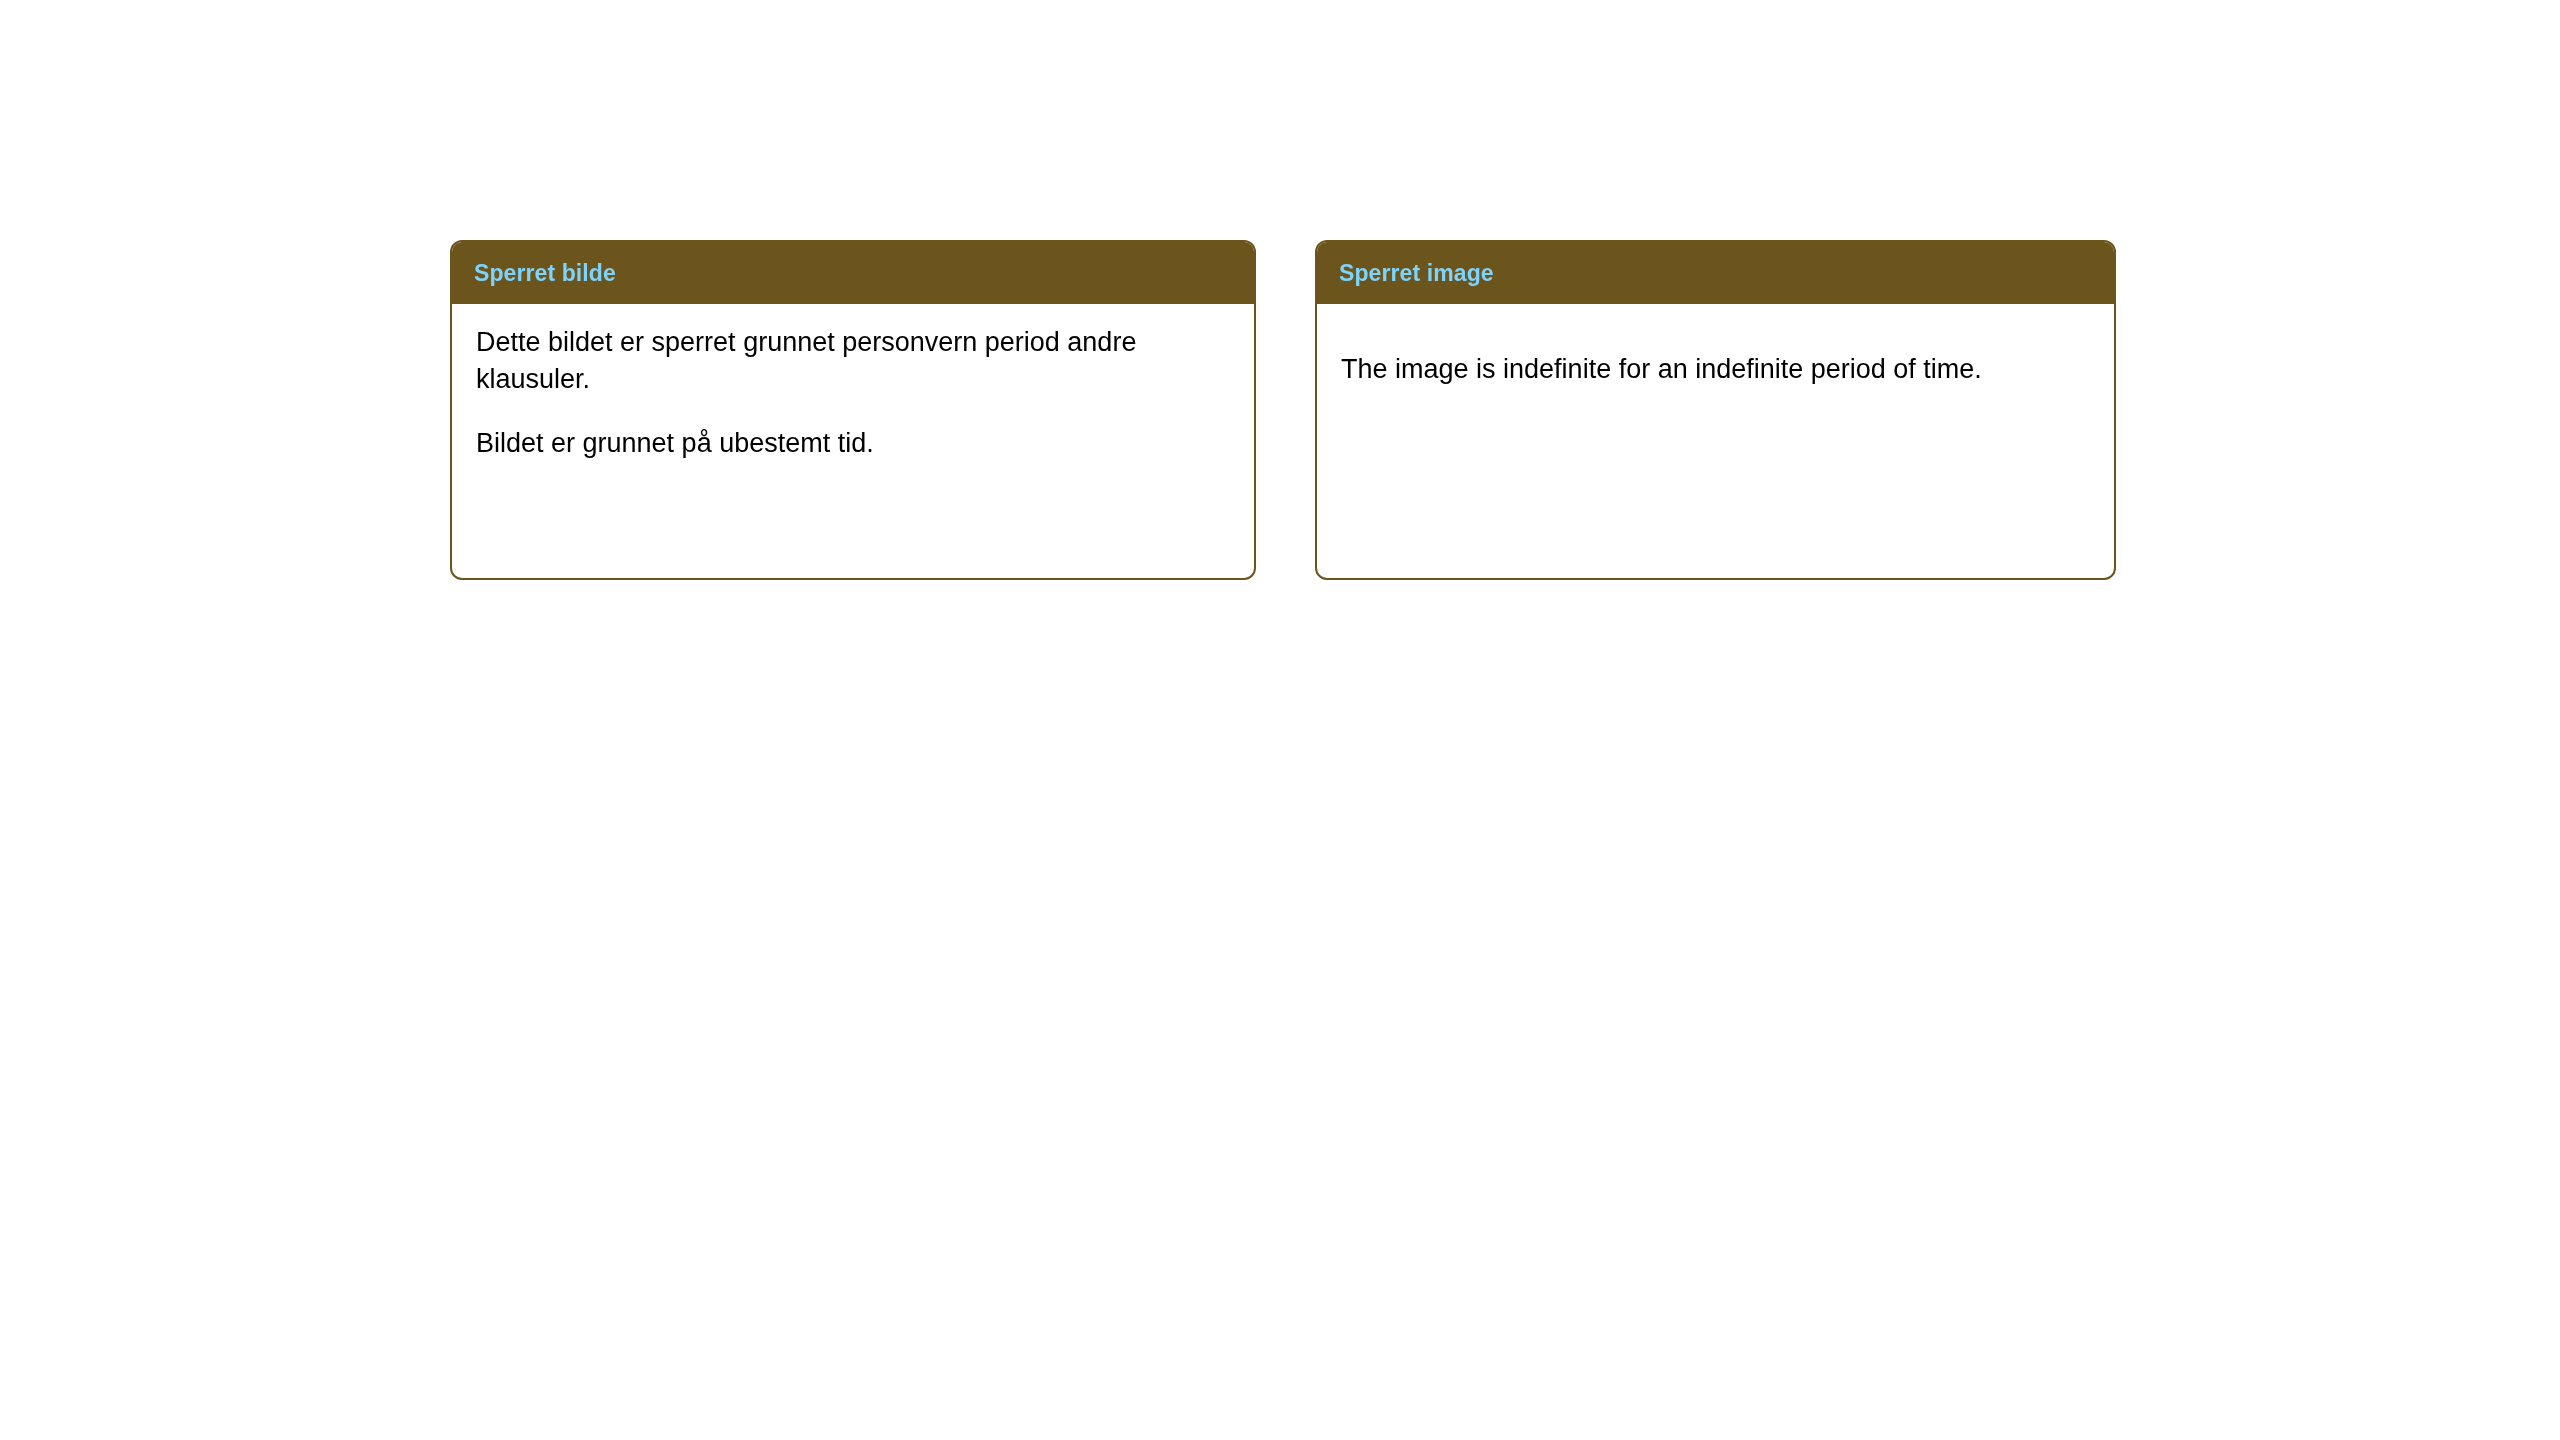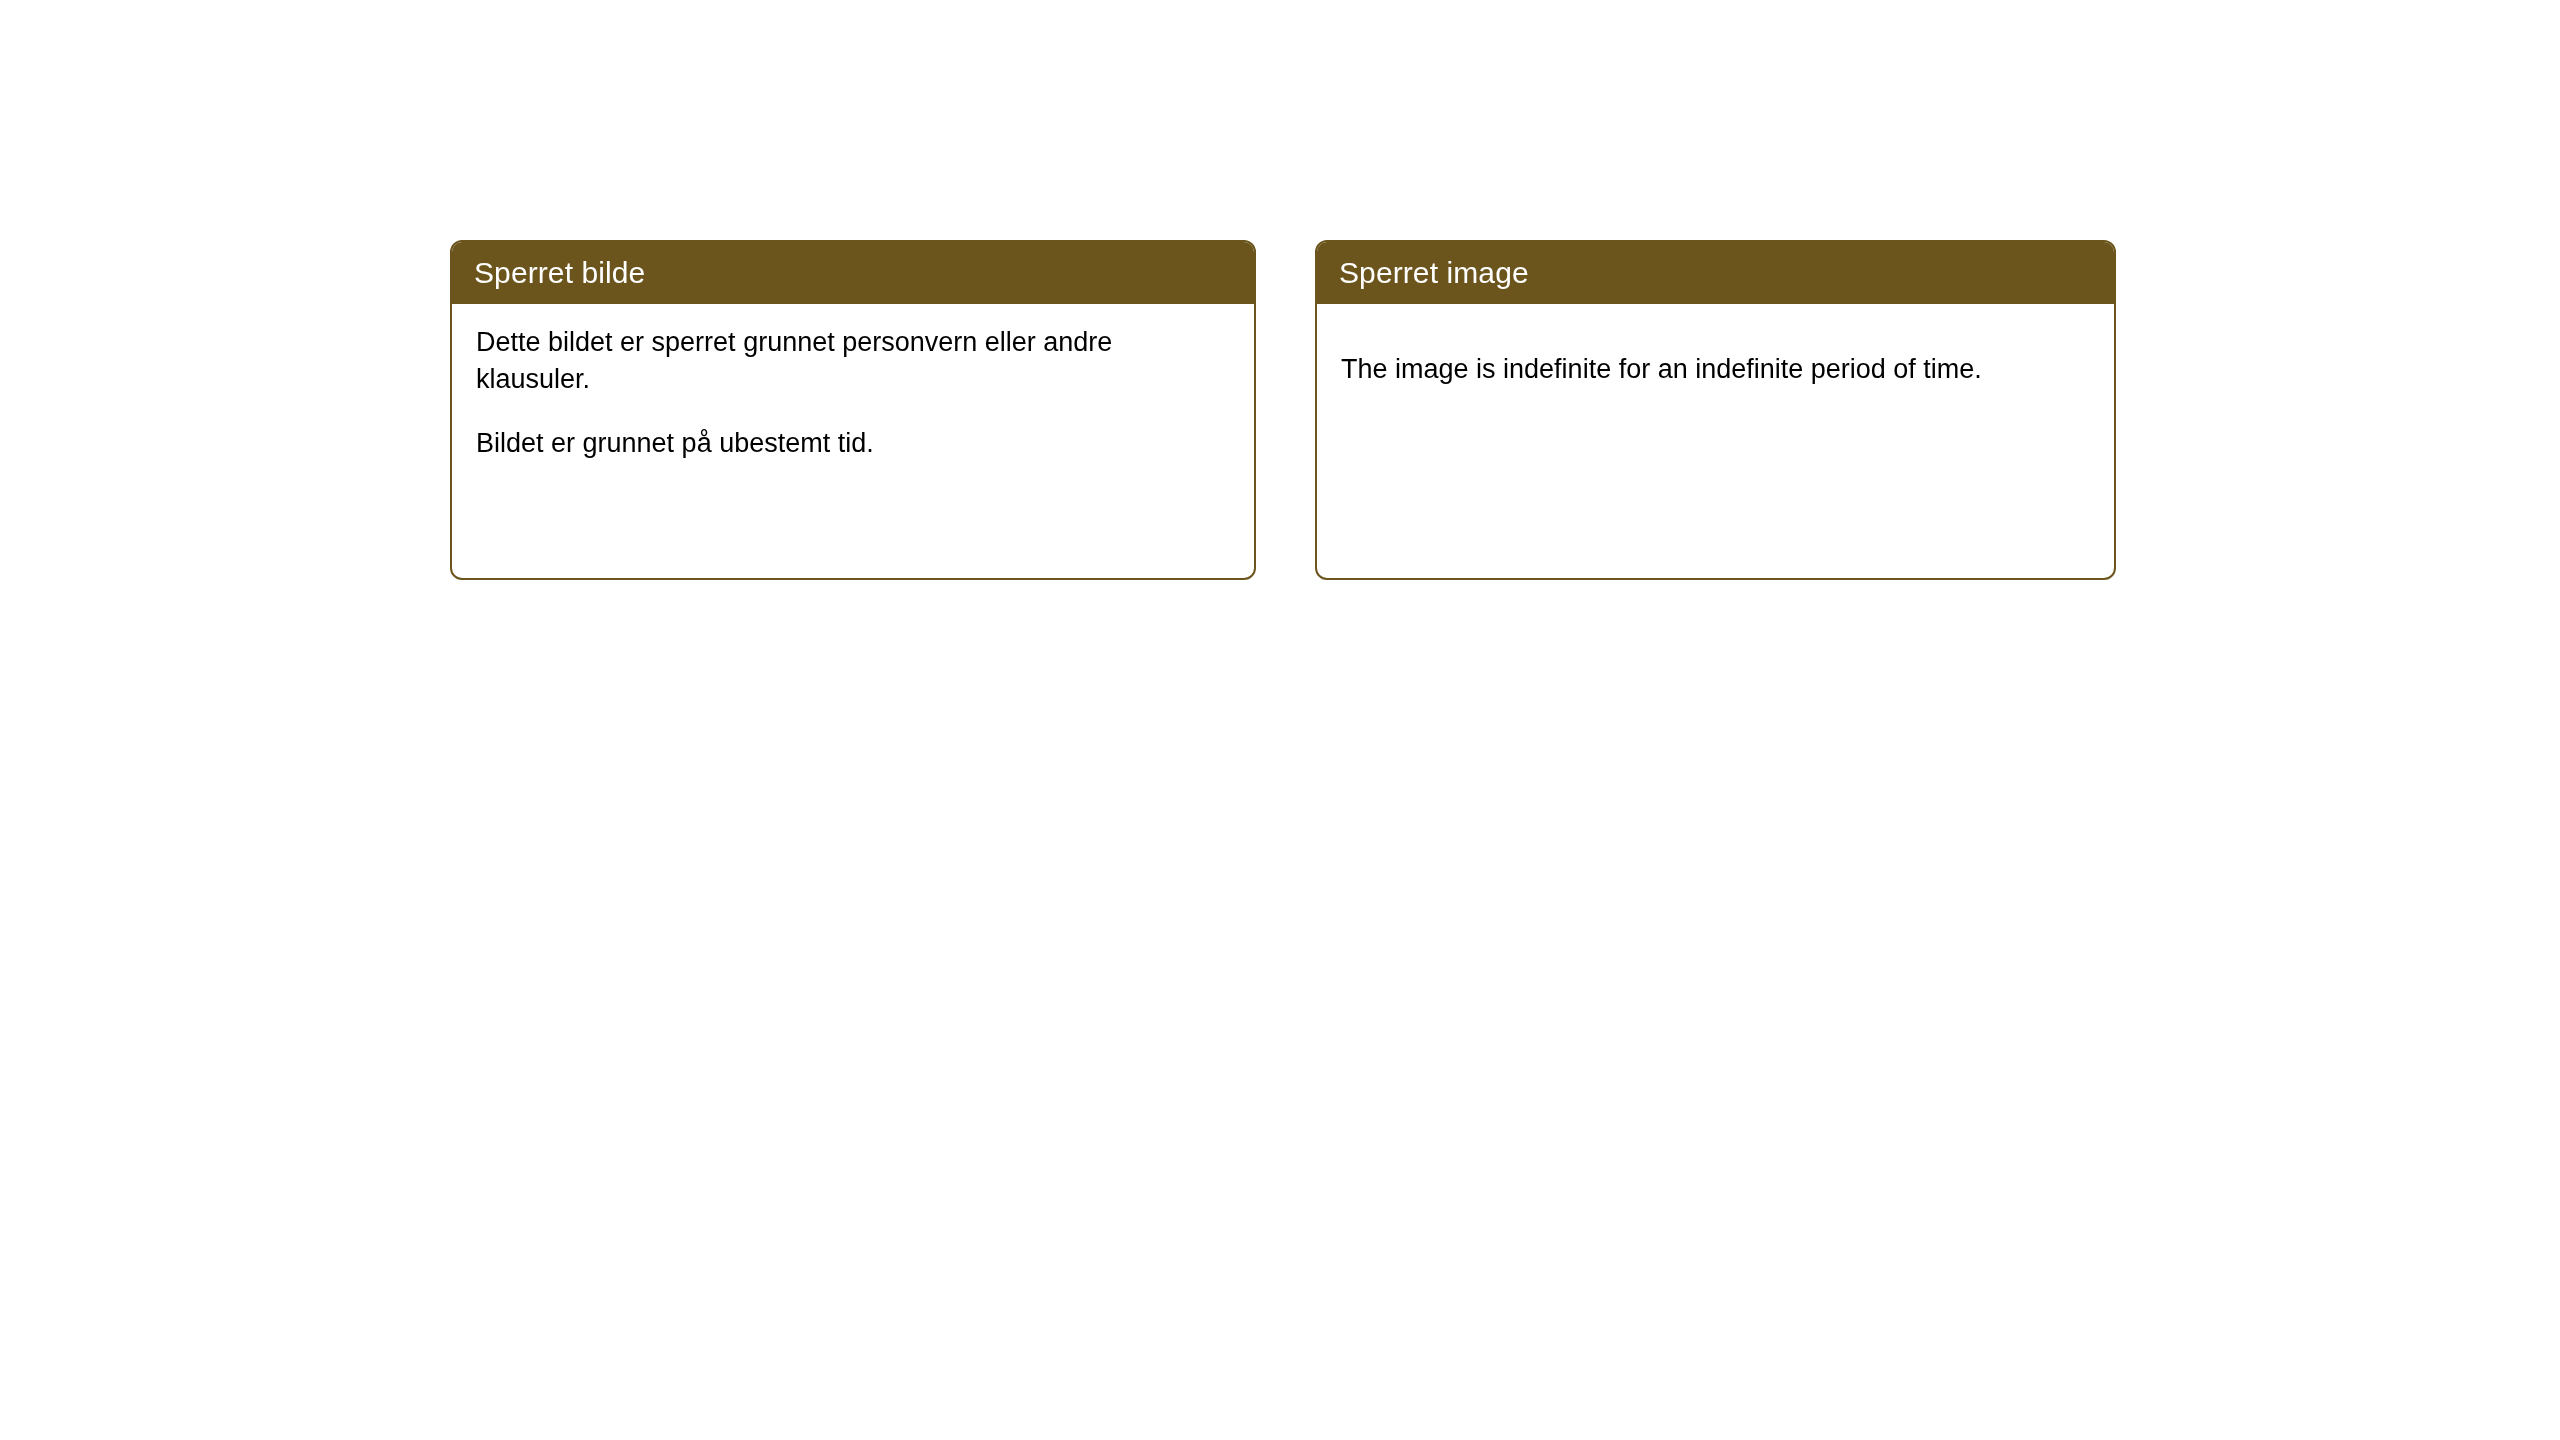--- a/index.html
+++ b/index.html
@@ -34,23 +34,23 @@
   .panel-header {
     box-sizing: border-box;
     height: 62px;
     background: #6b551c;
     display: flex;
     align-items: center;
     padding: 0 0 0 22px;
   }
 
   .panel-title {
-    color: #ffffff;
-    font-size: 30px;
-    font-weight: 400;
+    color: #7dd3fc;
+    font-size: 23px;
+    font-weight: 700;
     line-height: 1;
     letter-spacing: 0.1px;
     white-space: nowrap;
   }
 
   .panel-body {
     box-sizing: border-box;
     background: #ffffff;
     padding: 20px 24px 0 24px;
   }
@@ -87,21 +87,21 @@
 </head>
 <body>
 
 <div id="stage">
 
   <section id="panel-no" class="notice-panel">
     <header class="panel-header">
       <h1 class="panel-title">Sperret bilde</h1>
     </header>
     <div class="panel-body">
-      <p class="panel-paragraph">Dette bildet er sperret grunnet personvern eller andre klausuler.</p>
+      <p class="panel-paragraph">Dette bildet er sperret grunnet personvern period andre klausuler.</p>
       <div class="paragraph-gap"></div>
       <p class="panel-paragraph">Bildet er grunnet på ubestemt tid.</p>
     </div>
   </section>
 
   <section id="panel-en" class="notice-panel">
     <header class="panel-header">
       <h1 class="panel-title">Sperret image</h1>
     </header>
     <div class="panel-body">

